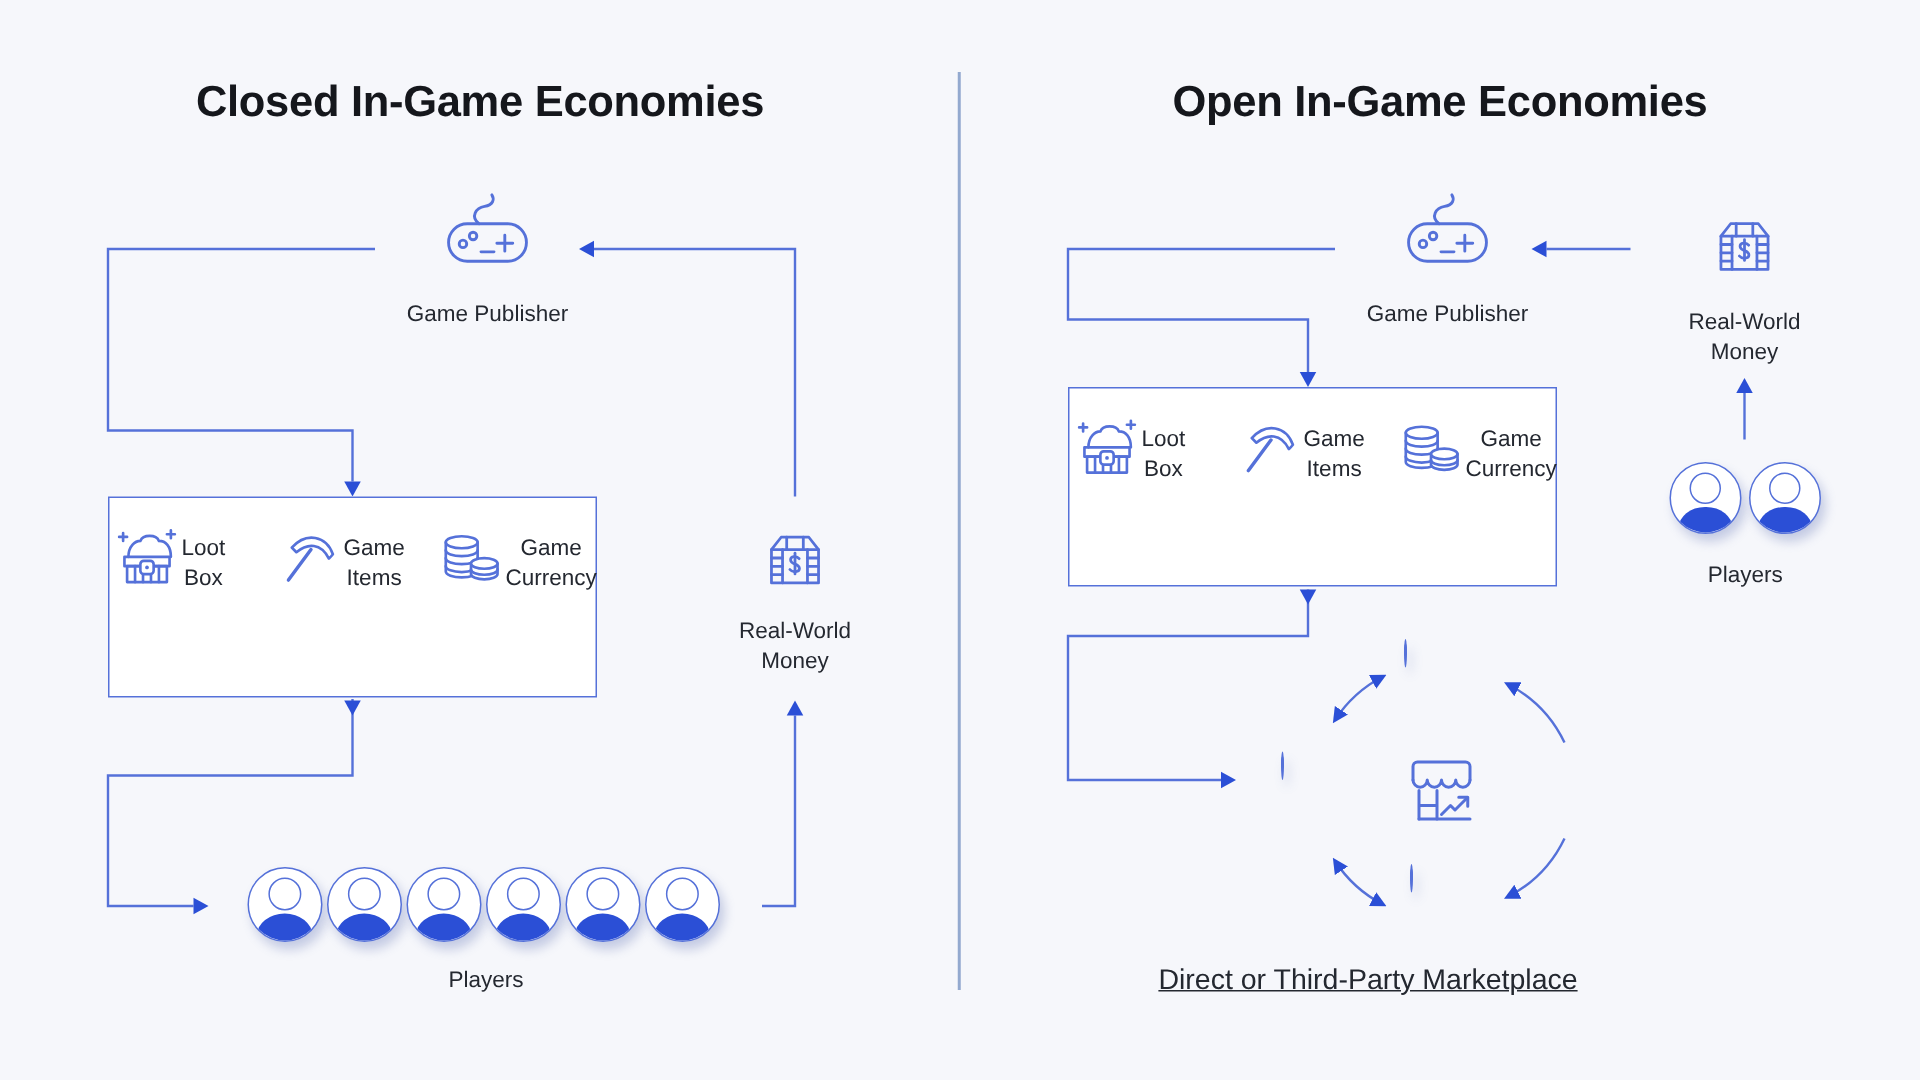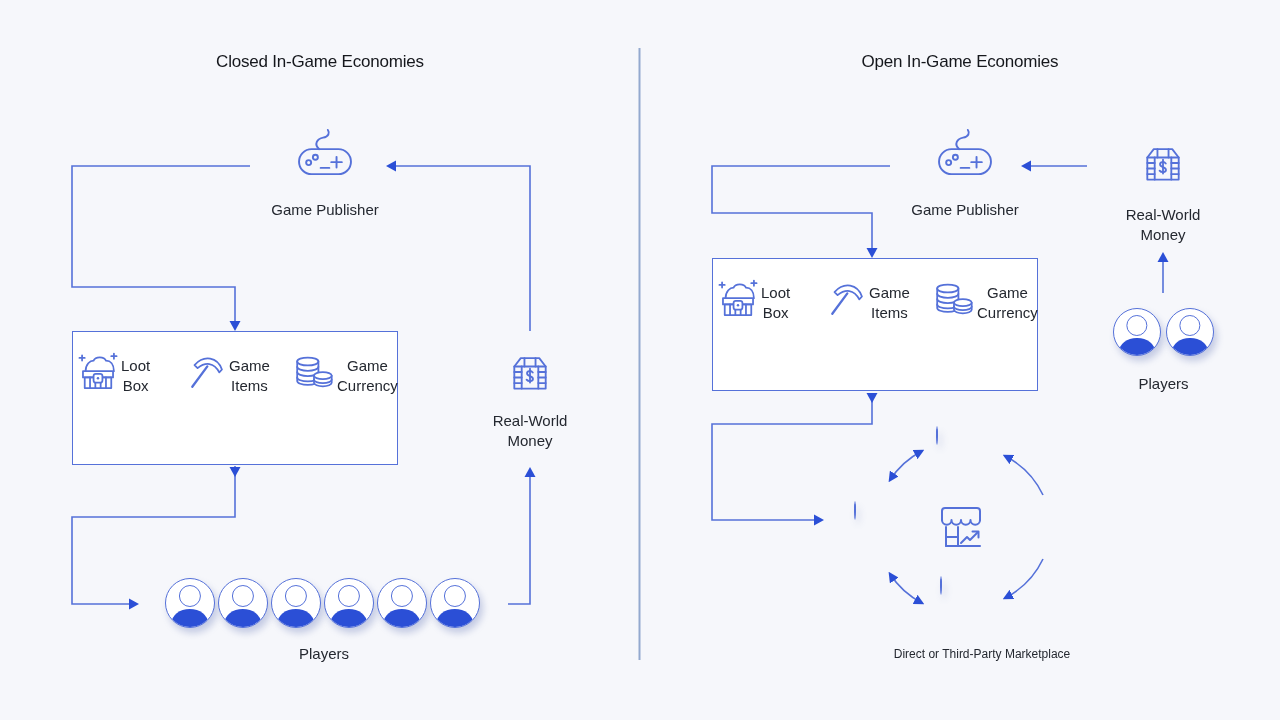--- a/index.html
+++ b/index.html
@@ -14,21 +14,21 @@
   html,body{width:1280px;height:720px;}
   body{
     background:var(--bg);
     font-family:"Liberation Sans", sans-serif;
     color:var(--label);
     overflow:hidden;
   }
   .stage{position:relative;width:1280px;height:720px;}
   .abs{position:absolute;}
   .title{
-    font-size:17px;font-weight:normal;color:var(--title);
+    font-size:29px;font-weight:bold;color:var(--title);
     text-align:center;letter-spacing:-0.2px;
   }
   .lbl{
     font-size:15px;line-height:20px;color:var(--label);text-align:center;
   }
   .lbl-sm{font-size:15px;line-height:19px;color:var(--label);text-align:center;}
   svg.icon{display:block;}
   svg.icon *{stroke:var(--stroke);fill:none;stroke-width:2;stroke-linecap:round;stroke-linejoin:round;}
   svg.icon .f{fill:var(--stroke);stroke:none;}
   svg.icon .wf{fill:#ffffff;}
@@ -304,15 +304,15 @@
       <path d="M7,21 V12 a3,3 0 0 1 3,-3 h32 a3,3 0 0 1 3,3 v9"></path>
       <path d="M7,21 a4.75,4.75 0 0 0 9.5,0 a4.75,4.75 0 0 0 9.5,0 a4.75,4.75 0 0 0 9.5,0 a4.75,4.75 0 0 0 9.5,0"></path>
       <path d="M11,28 V47 M23,28 V47 M11,38 H23"></path>
       <path d="M11,47 H45"></path>
       <path d="M26,44 L32,38 L35,41 L43,33"></path>
       <path d="M37.5,32.5 H43.5 V38.5"></path>
     </svg>
   </span>
 
 
-  <div class="abs lbl" style="left:832px;top:644px;width:300px;font-size:12px;">Direct or Third-Party Marketplace</div>
+  <div class="abs lbl" style="left:762px;top:644px;width:300px;font-size:19px;text-decoration:underline;">Direct or Third-Party Marketplace</div>
 
 </div>
 
 </body></html>

